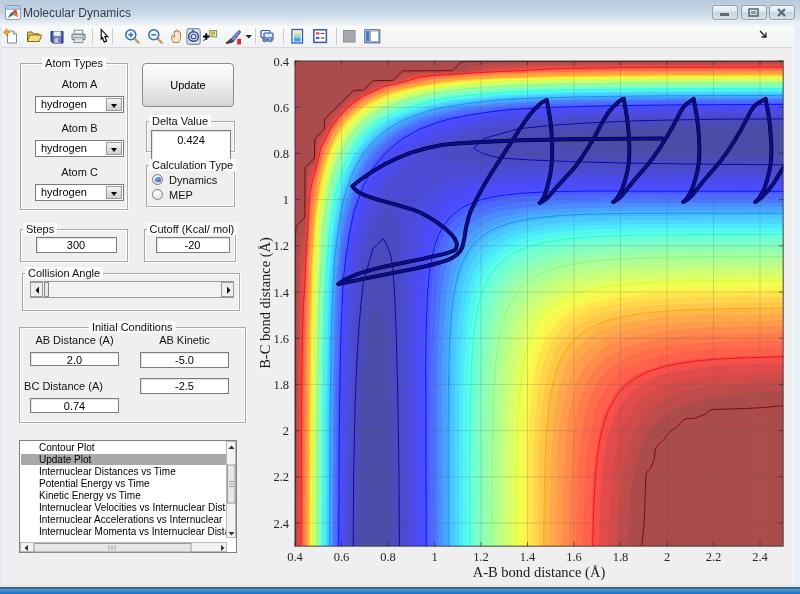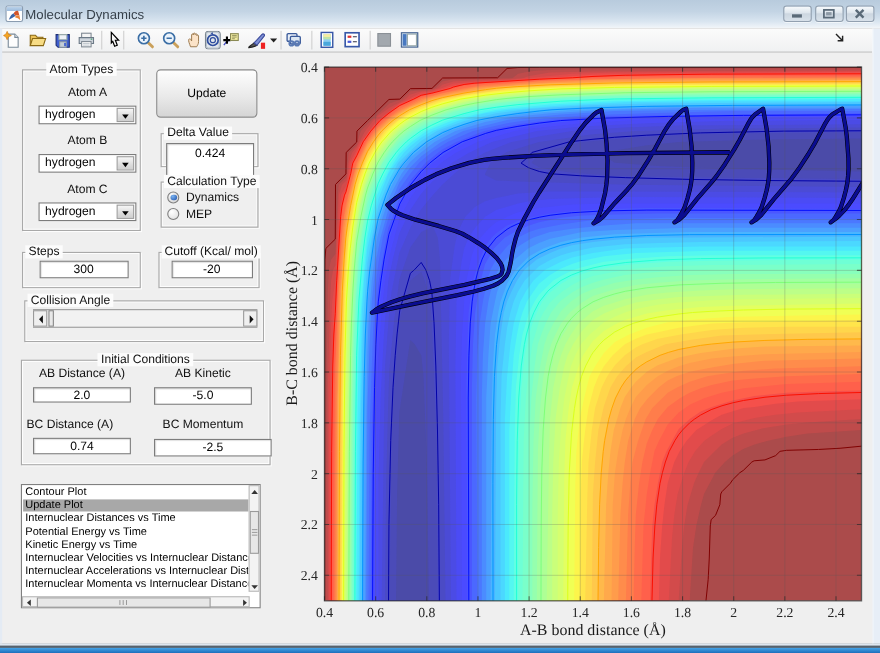--- a/index.html
+++ b/index.html
@@ -1,17 +1,17 @@
 <!DOCTYPE html>
 <html><head>
 <meta charset="utf-8">
 <style>
 *{margin:0;padding:0;box-sizing:border-box}
 html,body{width:800px;height:594px;overflow:hidden;font-family:"Liberation Sans",sans-serif}
-#win{position:relative;width:800px;height:594px;background:#a3a3a3}
+#win{position:relative;width:800px;height:594px;background:#f0abfc}
 
 #titlebar{position:absolute;left:0;top:0;width:800px;height:26px;
  background:linear-gradient(#b8cbdd 0%,#c3d4e4 40%,#d9e5f0 75%,#eef3f8 95%,#f6f6f6 100%);}
 #titlebar .ttl{position:absolute;left:23px;top:6px;font-size:12px;color:#36404a}
 #ticon{position:absolute;left:5px;top:5px;width:16px;height:15px;background:#fff;border:1px solid #8a9cb0;border-radius:2px}
 #ticon .bar{position:absolute;left:0;top:0;width:100%;height:4px;background:linear-gradient(#bdd3ea,#9cbbdc)}
 
 .wbtn{position:absolute;top:5px;width:26px;height:15px;border:1px solid #92a0b0;border-radius:3px;
  background:linear-gradient(#f7fafc,#dde5ec 45%,#ccd6e0 50%,#d8e1ea);box-shadow:0 1px 0 rgba(255,255,255,.6)}
 .wbtn svg{position:absolute;left:0;top:0}
@@ -34,21 +34,21 @@
 .popup .arr{position:absolute;right:4px;top:5px;width:0;height:0;border:3.5px solid transparent;border-top:4.5px solid #000}
 #updatebtn{position:absolute;left:142px;top:15px;width:92px;height:44px;border:1px solid #8b8b8b;border-radius:4px;
  background:linear-gradient(#fefefe,#e8e8e8 60%,#d5d5d5);font-size:11px;color:#000;text-align:center;line-height:42px}
 .radio{position:absolute;width:11px;height:11px;border-radius:50%;border:1px solid #7e7e7e;background:radial-gradient(circle at 35% 30%,#fff,#dcdcdc)}
 .radio.sel{background:radial-gradient(circle at 35% 30%,#fff 0%,#e8e8e8 40%,#cfcfcf)}
 .radio.sel::after{content:"";position:absolute;left:2px;top:2px;width:5.5px;height:5.5px;border-radius:50%;
  background:radial-gradient(circle at 35% 30%,#7ab3f0,#1d4fa8)}
 .slider{position:absolute;background:#f2f2f2;border:1px solid #9a9a9a}
 .sbtn{position:absolute;top:0;bottom:0;width:13px;background:#efefef;border:1px solid #9a9a9a}
 .listbox{position:absolute;background:#fff;border:1px solid #808080}
-.litem{position:absolute;left:1px;font-size:10px;color:#000;white-space:nowrap;padding-left:2px;width:205px;overflow:hidden}
+.litem{position:absolute;left:1px;font-size:10px;color:#000;white-space:nowrap;padding-left:18px;width:205px;overflow:hidden}
 .scroll{position:absolute;background:#f3f3f3;border:1px solid #b9b9b9}
 text{font-family:"Liberation Serif",serif}
 </style>
 </head>
 <body>
 <div id="win">
   <div id="titlebar">
     <div id="ticon">
         <div class="bar"></div>
       <svg width="14" height="11" viewBox="0 0 14 11" style="position:absolute;left:0;top:3px">
@@ -272,21 +272,21 @@
 <div class="panel" style="left:18.5px;top:279px;width:227.5px;height:96px">
   <div class="legend" style="left:50%;transform:translateX(-50%)">Initial Conditions</div>
 </div>
 <div class="lab" style="left:30px;top:286px;width:89px">AB Distance (A)</div>
 <div class="lab" style="left:140px;top:286px;width:89px">AB Kinetic</div>
 <div class="edit" style="left:30px;top:304px;width:89px;height:14px;line-height:15px">2.0</div>
 <div class="edit" style="left:140px;top:304px;width:89px;height:15.5px;line-height:15px">-5.0</div>
 <div class="lab" style="left:19px;top:332px;width:89px">BC Distance (A)</div>
 <div class="lab" style="left:140px;top:332px;width:89px">BC Momentum</div>
 <div class="edit" style="left:30px;top:349.5px;width:89px;height:15.5px;line-height:15px">0.74</div>
-<div class="edit" style="left:140px;top:351px;width:107px;height:15.5px;line-height:15px">-2.5</div>
+<div class="edit" style="left:140px;top:330px;width:89px;height:15.5px;line-height:15px">-2.5</div>
 
 <div class="listbox" style="left:19px;top:392px;width:217.5px;height:113px">
   <div class="litem" style="top:1px">Contour Plot</div>
   <div class="litem" style="top:13px;background:#a8a8a8">Update Plot</div>
   <div class="litem" style="top:25px">Internuclear Distances vs Time</div>
   <div class="litem" style="top:37px">Potential Energy vs Time</div>
   <div class="litem" style="top:49px">Kinetic Energy vs Time</div>
   <div class="litem" style="top:61px">Internuclear Velocities vs Internuclear Distance</div>
   <div class="litem" style="top:73px">Internuclear Accelerations vs Internuclear Dista</div>
   <div class="litem" style="top:85px">Internuclear Momenta vs Internuclear Distance</div>

